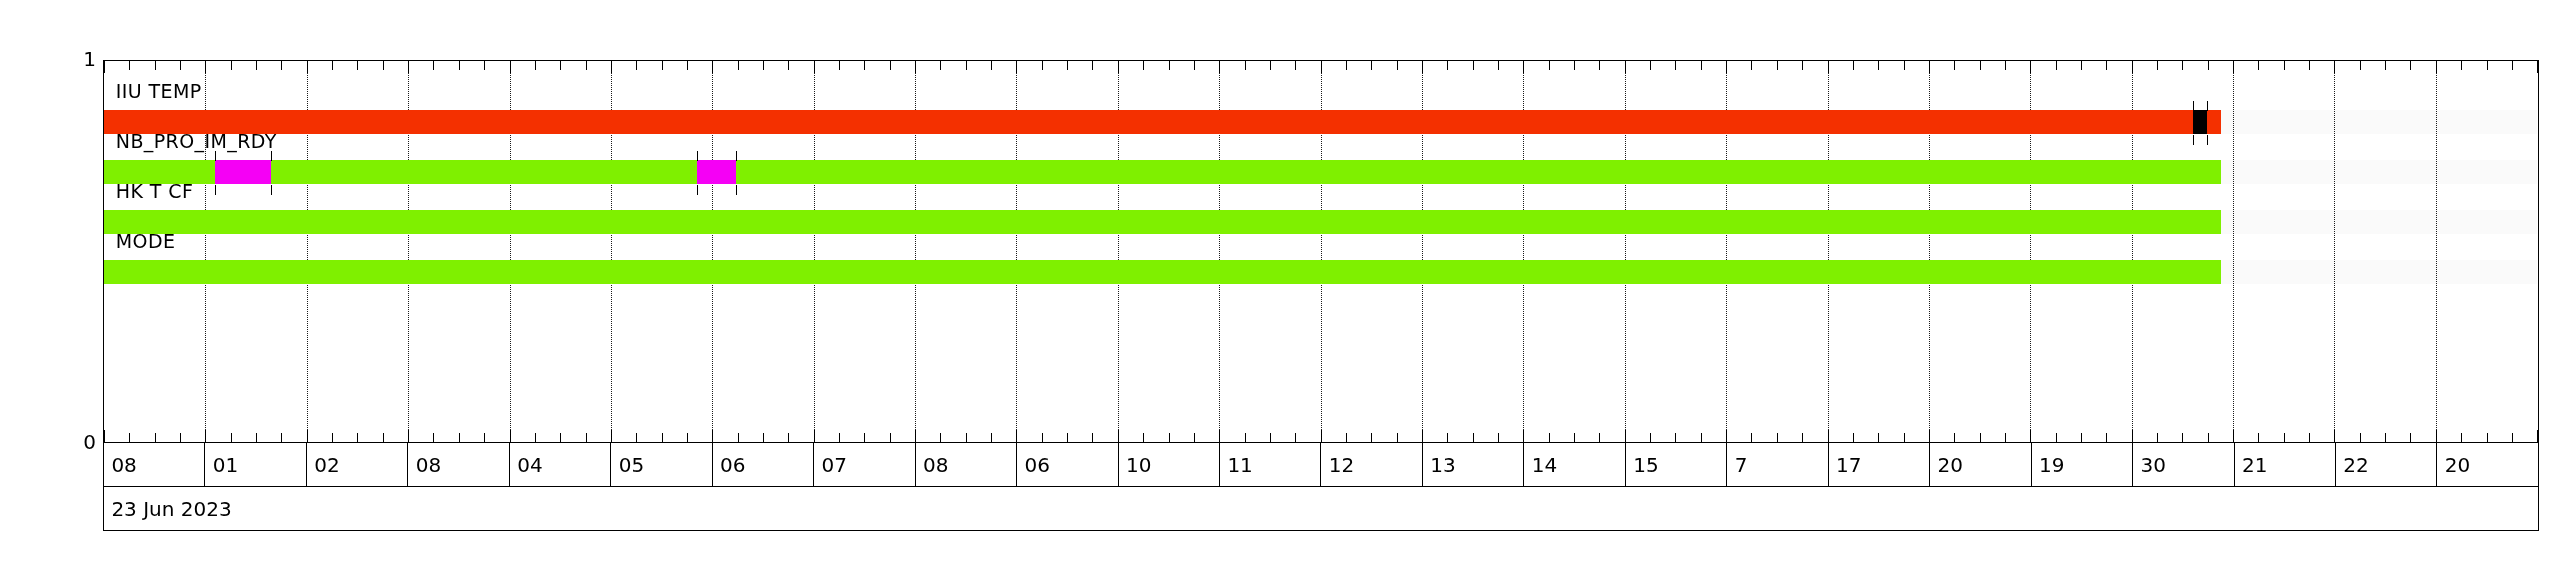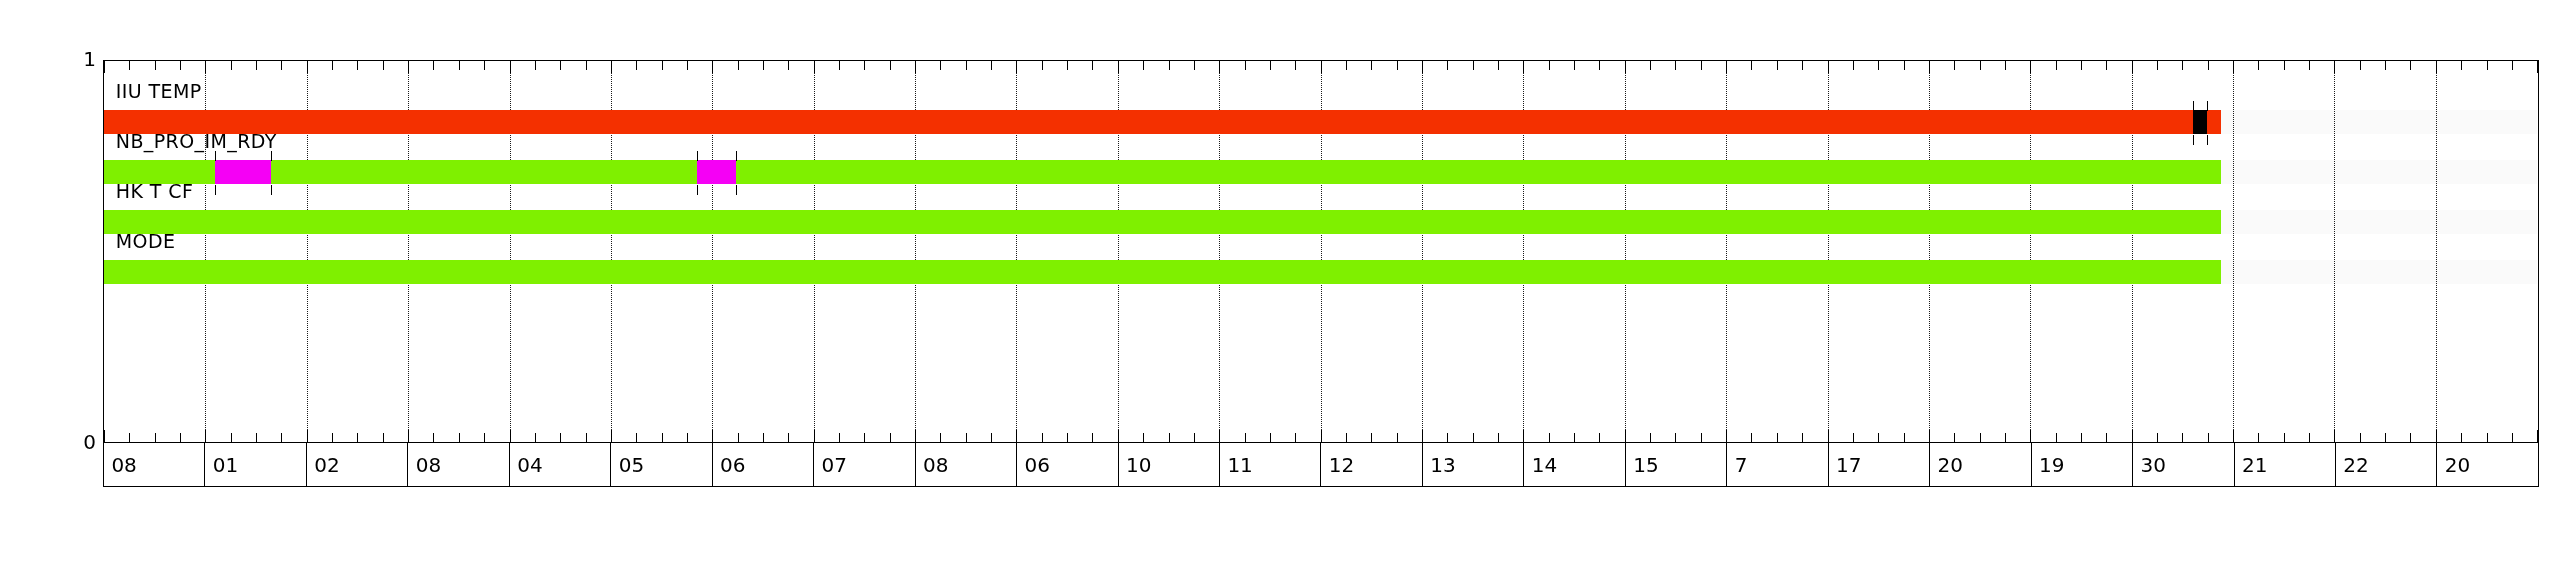--- a/index.html
+++ b/index.html
@@ -397,15 +397,16 @@
       <div class="hcell">7</div>
       <div class="hcell">17</div>
       <div class="hcell">20</div>
       <div class="hcell">19</div>
       <div class="hcell">30</div>
       <div class="hcell">21</div>
       <div class="hcell">22</div>
       <div class="hcell">20</div>
     </div>
 
+  <div id="date-bar">23 Jun 2023</div>
 
 </div>
 
 
 </body></html>

